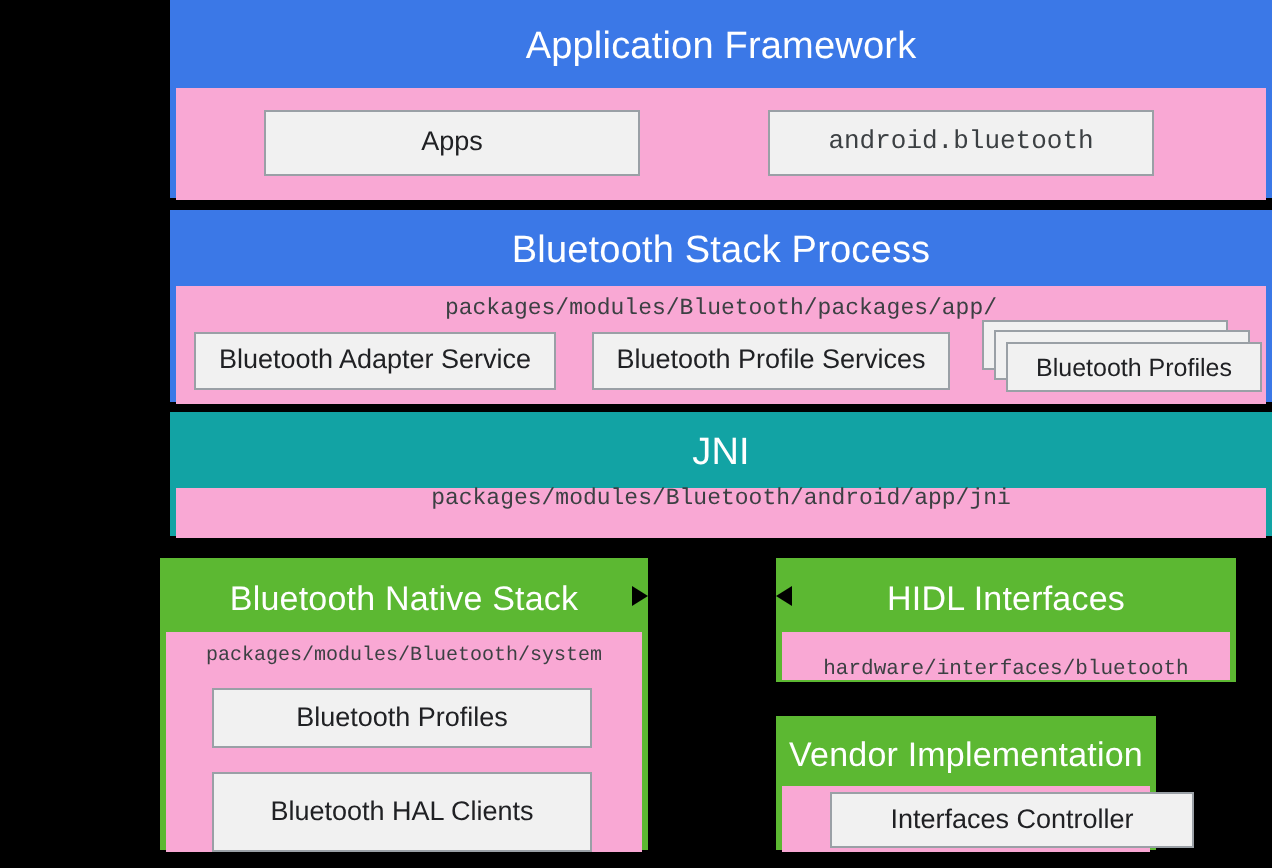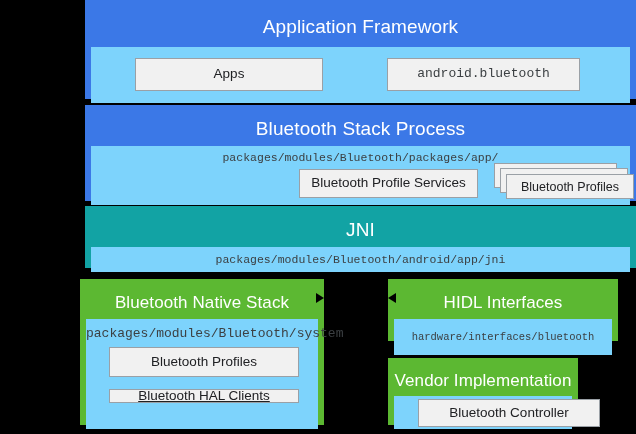--- a/index.html
+++ b/index.html
@@ -21,38 +21,38 @@
     width: 636px;
     height: 434px;
     background: #000000;
   }
 
   
   .layer {
     position: absolute;
     box-sizing: border-box;
     background: #ffffff;
-    border: 6px solid #c2410c;
+    border: 3px solid #c2410c;
   }
   .layer-header {
     box-sizing: border-box;
     width: 100%;
     color: #ffffff;
     font-size: 18px;
     line-height: 1;
     text-align: center;
     display: flex;
     align-items: center;
     justify-content: center;
     letter-spacing: 0.1px;
   }
   .layer-body {
     box-sizing: border-box;
     width: 100%;
-    background: #7dd3fc;
+    background: #f9a8d4;
     position: relative;
   }
   .path-label {
     font-family: "Liberation Mono", "DejaVu Sans Mono", monospace;
     font-size: 11.5px;
     color: #3c4043;
     text-align: center;
     line-height: 1;
     width: 100%;
     display: block;
@@ -134,54 +134,54 @@
     width: 551px; height: 62px;
     border-color: #12a3a4;
   }
   #layer-jni .layer-header {
     height: 35px;
     background: #12a3a4;
     font-size: 19px;
   }
   #layer-jni .layer-body {
     height: 25px;
-    display: flex; align-items: center; justify-content: center;
+    display: flex; justify-content: center;
   }
 
   
   #layer-native {
     left: 80px; top: 279px;
     width: 244px; height: 146px;
     border-color: #5cb832;
   }
   #layer-native .layer-header {
     height: 34px;
     background: #5cb832;
     font-size: 17px;
     text-align: right;
   }
   #layer-native .layer-body { height: 110px; }
-  #layer-native .path-label { position:absolute; left:0; top: 8px; font-size: 13px; text-align: right; }
+  #layer-native .path-label { position:absolute; left:0; top: 8px; font-size: 10px; }
   #box-nativeprofiles { position:absolute; left: 23px; top: 28px; width: 190px; height: 30px; }
-  #box-halclients     { position:absolute; left: 23px; top: 70px; width: 190px; height: 14px; text-decoration: underline; }
+  #box-halclients     { position:absolute; left: 23px; top: 70px; width: 190px; height: 40px; }
 
   
   #layer-hidl {
     left: 388px; top: 279px;
     width: 230px; height: 62px;
     border-color: #5cb832;
   }
   #layer-hidl .layer-header {
     height: 34px;
     background: #5cb832;
     font-size: 17px;
   }
   #layer-hidl .layer-body {
-    height: 36px;
-    display: flex; align-items: center; justify-content: center;
+    height: 24px;
+    display: flex; align-items: flex-end; justify-content: center;
   }
   #layer-hidl .path-label { font-size: 10.5px; }
 
   
   #layer-vendor {
     left: 388px; top: 358px;
     width: 190px; height: 67px;
     border-color: #5cb832;
   }
   #layer-vendor .layer-header {
@@ -209,20 +209,21 @@
       <div class="box" id="box-apps">Apps</div>
       <div class="box mono" id="box-andbt">android.bluetooth</div>
     </div>
   </div>
 
   <div class="layer" id="layer-stack">
     <div class="layer-header">Bluetooth Stack Process</div>
     <div class="layer-body">
       <span class="path-label">packages/modules/Bluetooth/packages/app/</span>
 
+      <div class="box" id="box-adapter">Bluetooth Adapter Service</div>
 
       <div class="box" id="box-profsvc">Bluetooth Profile Services</div>
 
       <div id="profiles-stack">
         <div class="card c1"></div>
         <div class="card c2"></div>
         <div class="card c3">Bluetooth Profiles</div>
       </div>
     </div>
   </div>
@@ -246,21 +247,21 @@
   <div class="layer" id="layer-hidl">
     <div class="layer-header">HIDL Interfaces</div>
     <div class="layer-body">
       <span class="path-label">hardware/interfaces/bluetooth</span>
     </div>
   </div>
 
   <div class="layer" id="layer-vendor">
     <div class="layer-header">Vendor Implementation</div>
     <div class="layer-body">
-      <div class="box" id="box-controller">Bluetooth Controller</div>
+      <div class="box" id="box-controller">Interfaces Controller</div>
     </div>
   </div>
 
   <svg class="connector" style="left:316px; top:290px; width:80px; height:16px;" viewBox="0 0 80 16">
     <polygon points="0,3 8,8 0,13" fill="#000000"></polygon>
     <polygon points="80,3 72,8 80,13" fill="#000000"></polygon>
   </svg>
 
 </div>
 

